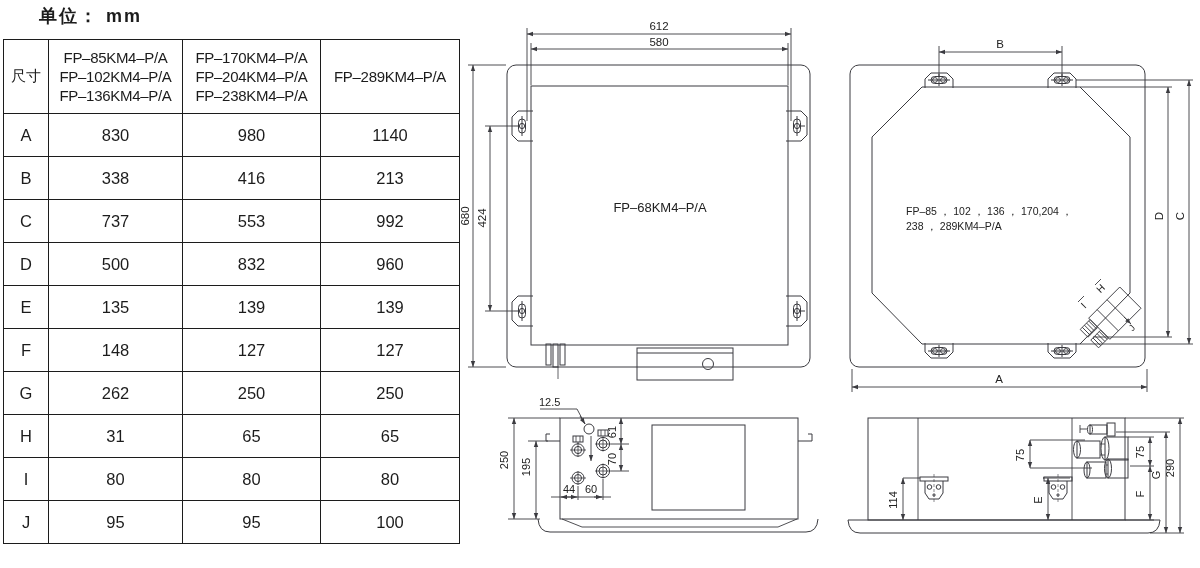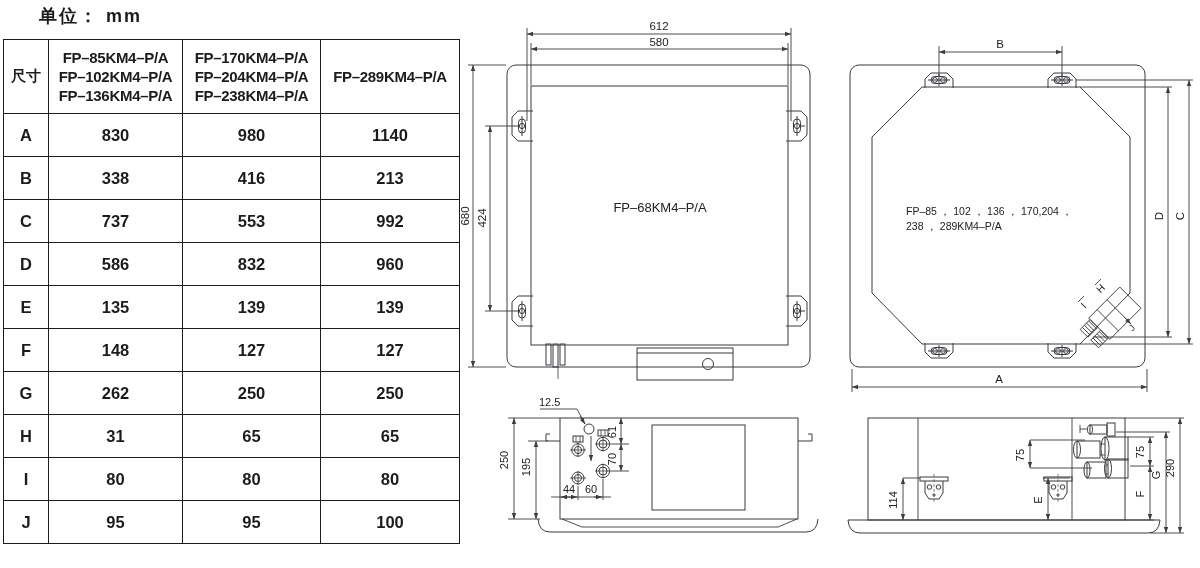--- a/index.html
+++ b/index.html
@@ -1,19 +1,19 @@
 <!DOCTYPE html>
 <html><head>
 <meta charset="utf-8">
 <style>
   html,body{margin:0;padding:0;background:#ffffff;}
   body{width:1200px;height:568px;position:relative;font-family:"Liberation Sans",sans-serif;color:#1c1c1c;overflow:hidden;}
   .unit-title{position:absolute;left:5px;top:4px;font-size:18px;font-weight:bold;letter-spacing:2px;margin-left:34px;}
   table.dims{position:absolute;left:3px;top:39px;border-collapse:collapse;table-layout:fixed;width:452px;}
-  table.dims td,table.dims th{border:1.5px solid #1c1c1c;text-align:center;vertical-align:middle;padding:0;font-weight:bold;}
+  table.dims td,table.dims th{border:1.5px solid #1c1c1c;text-align:center;vertical-align:middle;padding:0;font-weight:normal;}
   table.dims th.models{font-size:15px;line-height:19px;letter-spacing:-0.3px;}
   table.dims th.models span{display:block;white-space:nowrap;}
   table.dims .corner{font-size:15px;}
   table.dims td{font-size:16.5px;}
   tr.hdr{height:74px;}
   tr.r{height:43px;}
   .c0{width:44px;}.c1{width:133px;}.c2{width:137px;}.c3{width:138px;}
   svg text{font-family:"Liberation Sans",sans-serif;fill:#222;}
   .dwg{position:absolute;left:455px;top:0;}
 </style>
@@ -53,21 +53,21 @@
         <td>213</td>
       </tr>
   <tr class="r">
         <td class="c0">C</td>
         <td>737</td>
         <td>553</td>
         <td>992</td>
       </tr>
   <tr class="r">
         <td class="c0">D</td>
-        <td>586</td>
+        <td>500</td>
         <td>832</td>
         <td>960</td>
       </tr>
   <tr class="r">
         <td class="c0">E</td>
         <td>135</td>
         <td>139</td>
         <td>139</td>
       </tr>
   <tr class="r">

